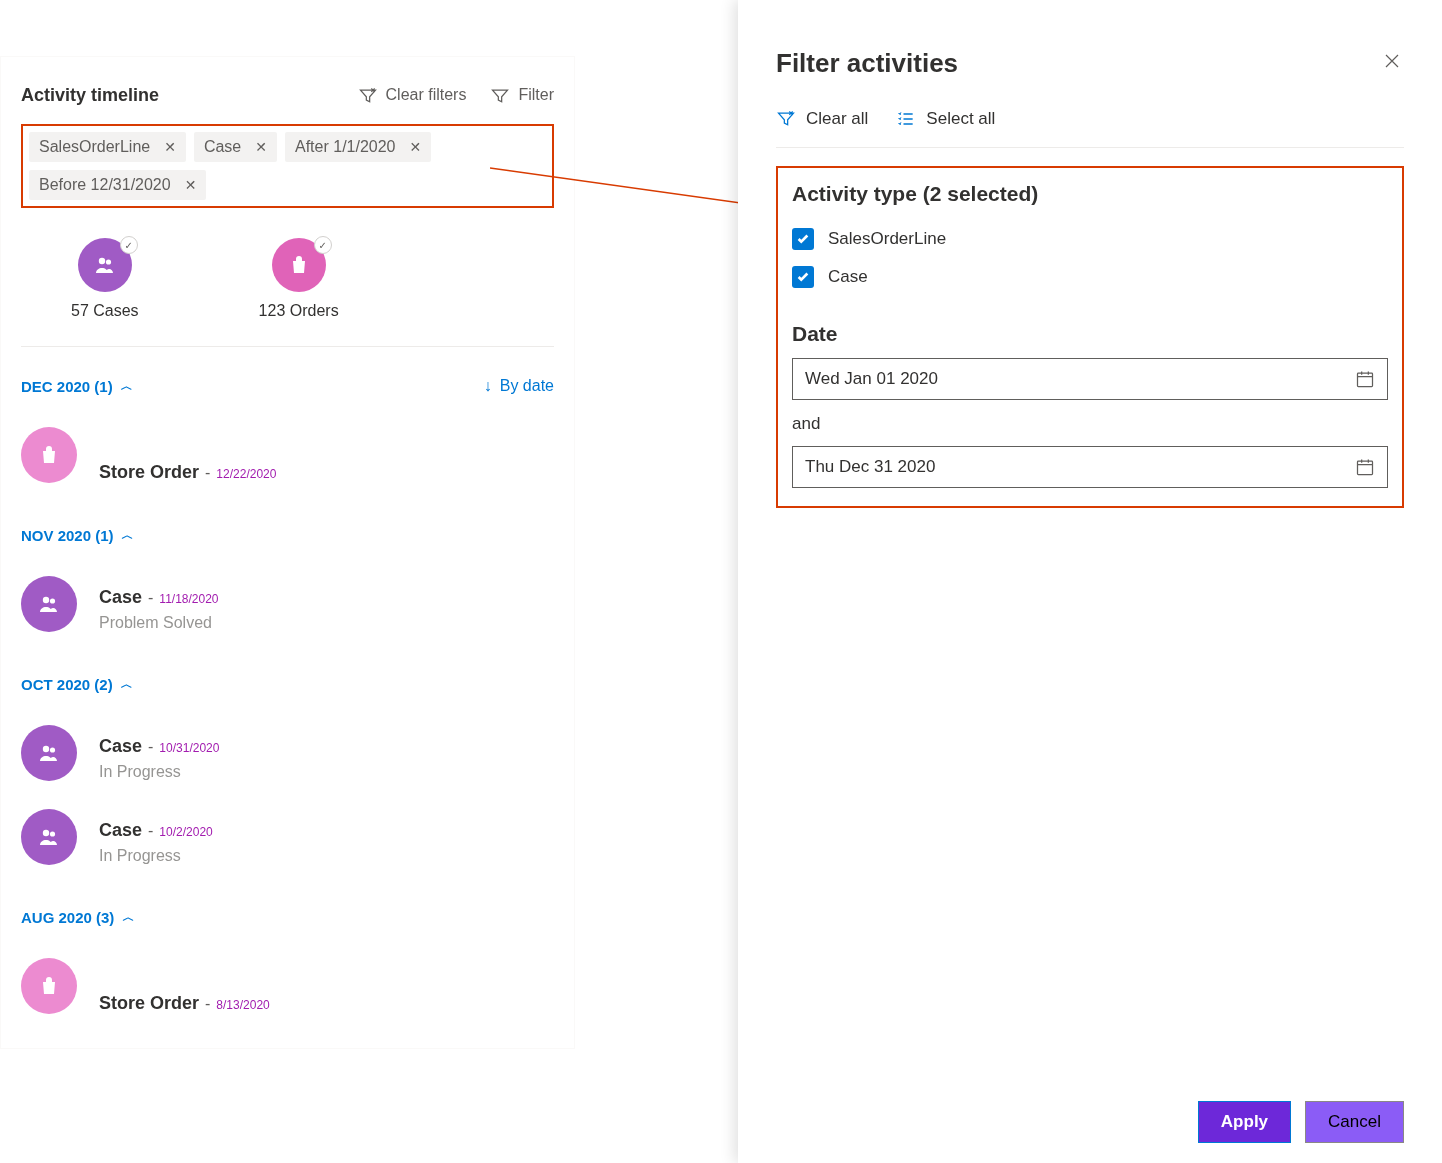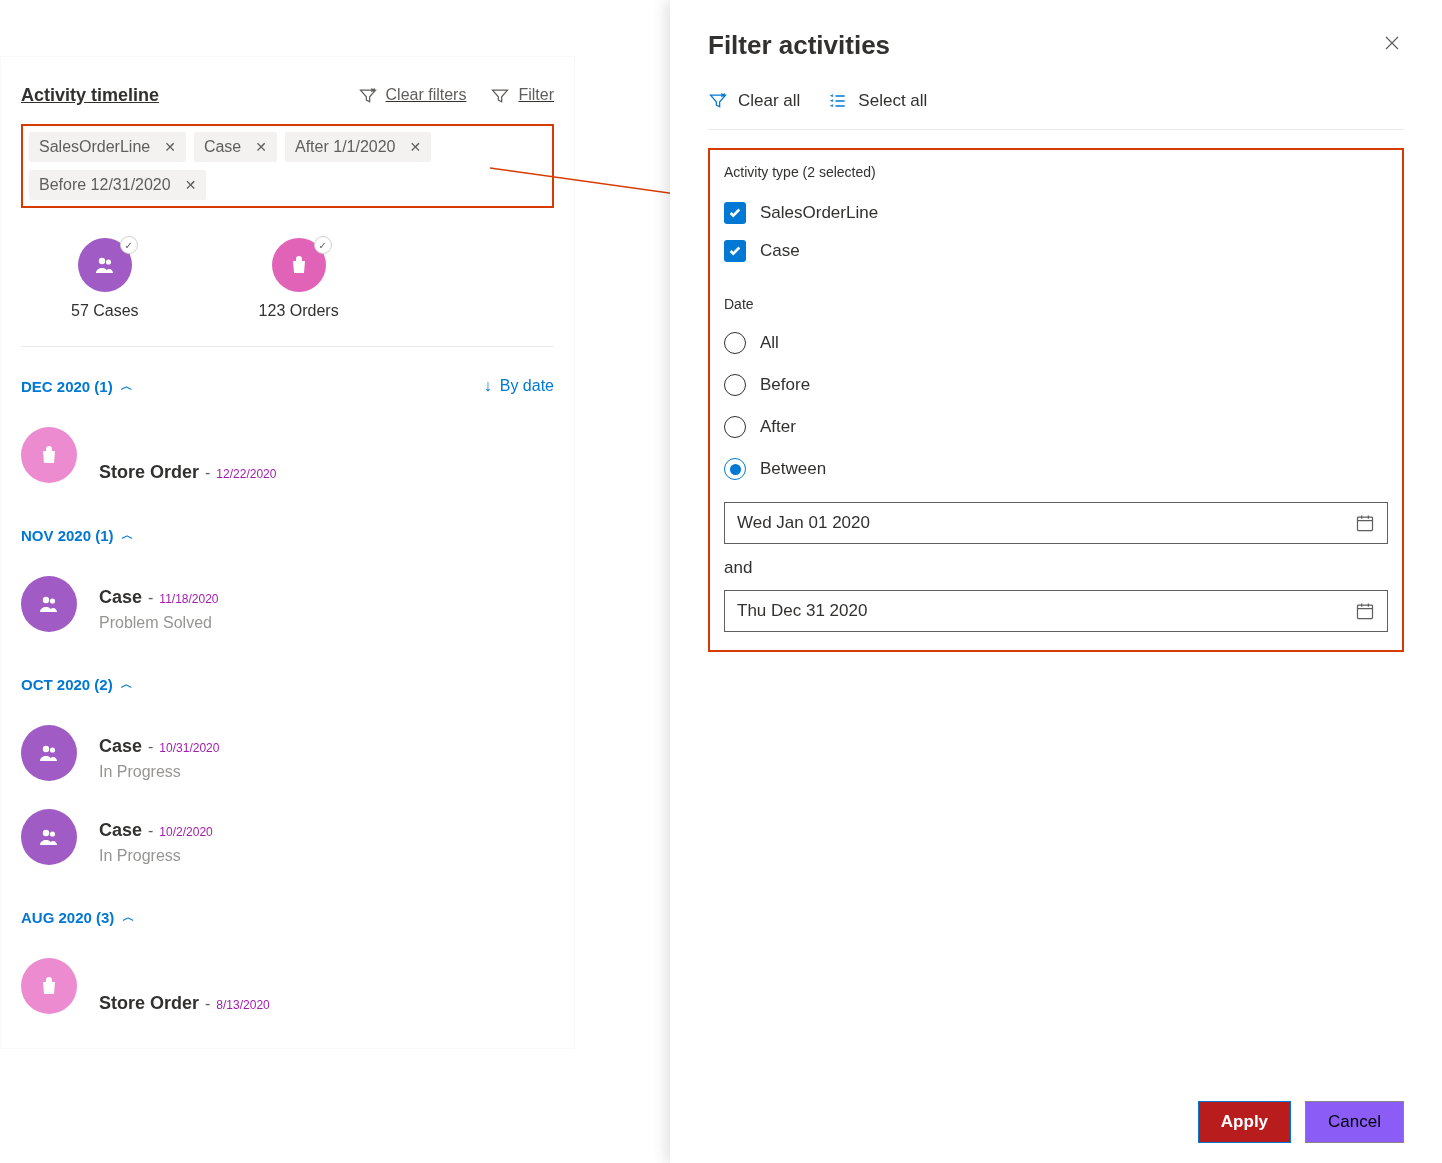--- a/index.html
+++ b/index.html
@@ -20,21 +20,20 @@
   left: 0;
   top: 56px;
   width: 575px;
   padding: 0 20px 20px 20px;
   border: 1px solid #faf9f8;
 }
 .left-header {
   display: flex;
   align-items: center;
   padding: 28px 0 18px 0;
-  text-decoration: underline;
 }
 .left-title {
   font-size: 18px;
   font-weight: 600;
   color: #323130;
   flex: 1;
 }
 .hdr-btn {
   display: inline-flex;
   align-items: flex-start;
@@ -136,25 +135,25 @@
 .ti-title { font-size: 18px; font-weight: 600; color: #323130; }
 .ti-dash { color: #605e5c; font-size: 16px; }
 .ti-date { color: #a21caf; font-size: 12px; }
 .ti-sub { color: #969593; font-size: 16px; margin-top: 6px; }
 
 
 .right-panel {
   position: absolute;
   right: 0;
   top: 0;
-  width: 772px;
+  width: 704px;
   height: 100%;
   background: #fff;
   box-shadow: -4px 0 14px rgba(0,0,0,0.12);
-  padding: 30px 38px 0 38px;
+  padding: 48px 38px 0 38px;
   display: flex;
   flex-direction: column;
 }
 .panel-head {
   display: flex;
   align-items: center;
   padding-bottom: 30px;
 }
 .panel-title { font-size: 26px; font-weight: 700; flex: 1; }
 .close-x { font-size: 18px; color: #605e5c; cursor: pointer; padding: 4px; }
@@ -170,21 +169,21 @@
   color: #323130; font-size: 17px; cursor: pointer;
 }
 .tool-btn svg { width: 20px; height: 20px; }
 
 .red-box {
   border: 2px solid #d83b01;
   padding: 14px 14px 18px 14px;
   margin-top: 18px;
 }
 .section-h {
-  font-size: 14px; font-weight: 400; color: #323130;
+  font-size: 21px; font-weight: 700; color: #323130;
   margin-bottom: 14px;
 }
 .chk-row {
   display: flex; align-items: center; gap: 14px;
   padding: 8px 0;
   cursor: pointer;
 }
 .chk {
   width: 22px; height: 22px;
   background: #0078d4;
@@ -236,21 +235,21 @@
   gap: 14px;
 }
 .btn {
   padding: 10px 22px;
   font-size: 17px;
   border: 1px solid #8a8886;
   background: #8b5cf6;
   cursor: pointer;
 }
 .btn.primary {
-  background: #b91c1c;
+  background: #6d28d9;
   border-color: #0078d4;
   color: #fff;
   font-weight: 600;
 }
 
 
 .connector {
   position: absolute;
   pointer-events: none;
 }
@@ -479,38 +478,20 @@
           <div class="chk">
             <svg viewBox="0 0 16 16">
               <path d="M3 8l3 3 7-7"></path>
             </svg>
           </div>
           <span class="chk-label">Case</span>
         </div>
       </div>
 
     <div class="section-h date">Date</div>
-    <div id="radios">
-        <div class="radio-row">
-          <div class="radio "></div>
-          <span class="radio-label">All</span>
-        </div>
-        <div class="radio-row">
-          <div class="radio "></div>
-          <span class="radio-label">Before</span>
-        </div>
-        <div class="radio-row">
-          <div class="radio "></div>
-          <span class="radio-label">After</span>
-        </div>
-        <div class="radio-row">
-          <div class="radio sel"></div>
-          <span class="radio-label">Between</span>
-        </div>
-      </div>
 
     <div class="date-input">
       <span>Wed Jan 01 2020</span>
       <svg viewBox="0 0 24 24" fill="none" stroke="#605e5c" stroke-width="1.5">
           <rect x="3" y="5" width="18" height="16" rx="1"></rect>
           <path d="M3 9h18M8 3v4M16 3v4"></path>
         </svg>
     </div>
     <div class="and-label">and</div>
     <div class="date-input">

